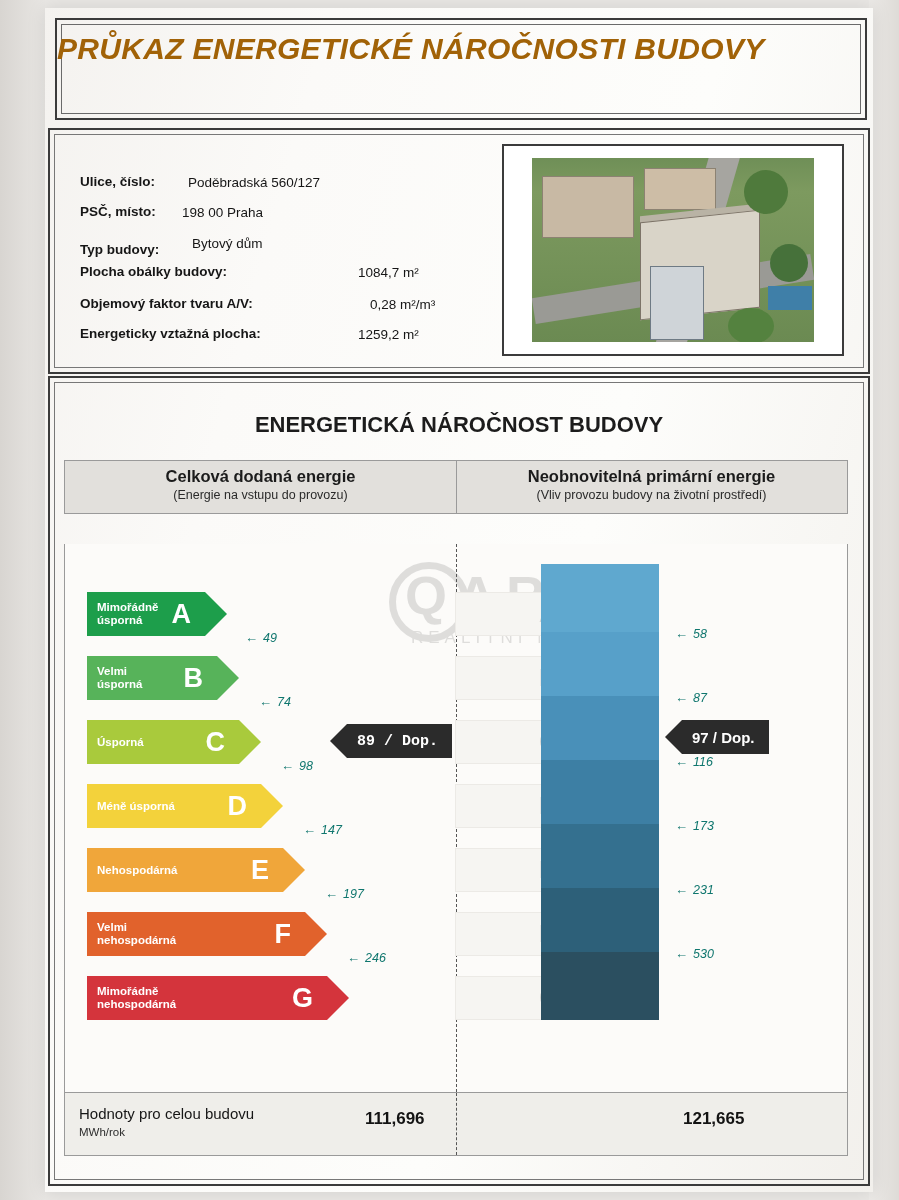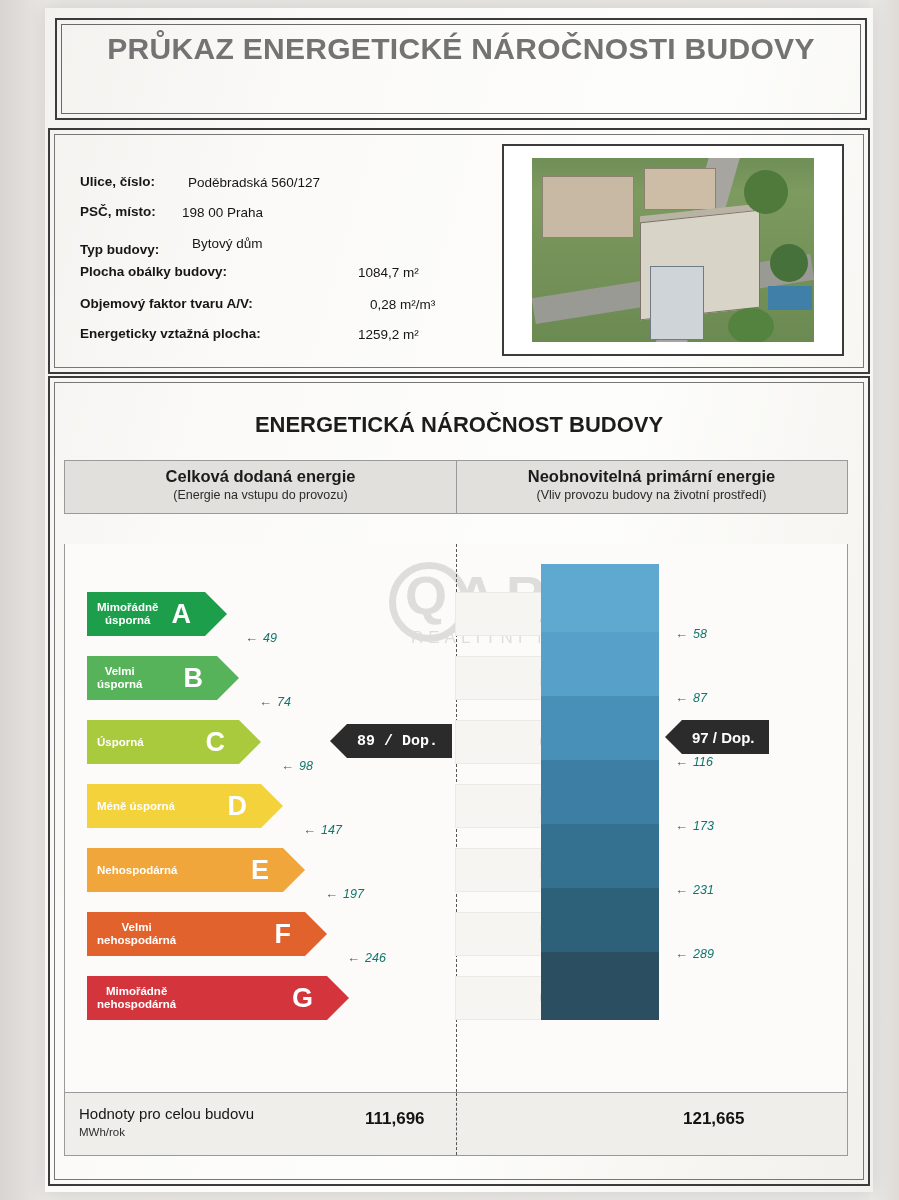--- a/index.html
+++ b/index.html
@@ -21,22 +21,22 @@
 
   
   .box{
     position:absolute;border:2px solid #3b3b3b;background:transparent;
   }
   #header-box{left:55px;top:18px;width:808px;height:98px;}
   #header-box .inner{
     position:absolute;left:4px;top:4px;right:4px;bottom:4px;border:1px solid #6a6a6a;
   }
   #doc-title{
-    position:absolute;left:0;right:0;top:12px;text-align:center;
-    font-size:30px;font-weight:bold;color:#737373;letter-spacing:.3px;
+    position:absolute;left:0;right:0;top:12px;
+    font-size:30px;font-weight:bold;color:#a16207;letter-spacing:.3px;font-style:italic;
   }
   #doc-subtitle{
     position:absolute;left:20px;right:20px;top:58px;text-align:center;
     font-size:11.5px;font-weight:bold;color:#2b2b2b;
   }
 
   
   #ident-box{left:48px;top:128px;width:818px;height:242px;}
   #ident-box .inner{position:absolute;left:4px;top:4px;right:4px;bottom:4px;border:1px solid #777;}
 
@@ -114,21 +114,21 @@
   }
   #watermark .wm-text{
     position:absolute;left:60px;top:8px;font-size:54px;font-weight:bold;letter-spacing:10px;
   }
   #watermark .wm-sub{position:absolute;left:66px;top:72px;font-size:17px;letter-spacing:5px;}
   #watermark .wm-circle{
     position:absolute;left:44px;top:6px;width:66px;height:66px;border:7px solid #5b5b5b;border-radius:50%;
   }
 
   
-  .band{position:absolute;height:44px;display:flex;align-items:center;text-align:center;}
+  .band{position:absolute;height:44px;display:flex;align-items:center;}
   .band .body{
     position:relative;height:44px;display:flex;align-items:center;
     color:#fff;
   }
   .band .body:after{
     content:"";position:absolute;right:-22px;top:0;
     border-top:22px solid transparent;border-bottom:22px solid transparent;
     border-left:22px solid currentColor;
   }
   .band .lbl{
@@ -333,21 +333,21 @@
     <div class="bluecell" style="left:476px;top:216px;height:64px;background:#3d7fa4;"></div>
     <div class="bluecell" style="left:476px;top:280px;height:64px;background:#34708f;"></div>
     <div class="bluecell" style="left:476px;top:344px;height:64px;background:#2d6079;"></div>
     <div class="bluecell" style="left:476px;top:408px;height:68px;background:#2b4f60;"></div>
 
     <div class="thr" style="left:610px;top:82px;"><span class="ar">←</span><span>58</span></div>
     <div class="thr" style="left:610px;top:146px;"><span class="ar">←</span><span>87</span></div>
     <div class="thr" style="left:610px;top:210px;"><span class="ar">←</span><span>116</span></div>
     <div class="thr" style="left:610px;top:274px;"><span class="ar">←</span><span>173</span></div>
     <div class="thr" style="left:610px;top:338px;"><span class="ar">←</span><span>231</span></div>
-    <div class="thr" style="left:610px;top:402px;"><span class="ar">←</span><span>289</span></div>
+    <div class="thr" style="left:610px;top:402px;"><span class="ar">←</span><span>530</span></div>
 
     <div class="flag" style="left:617px;top:176px;">97 / Dop.</div>
   </div>
 
   <div id="totals">
     <div class="divider"></div>
     <div class="t-label">Hodnoty pro celou budovu</div>
     <div class="t-unit">MWh/rok</div>
     <div class="t-val-left">111,696</div>
     <div class="t-val-right">121,665</div>

